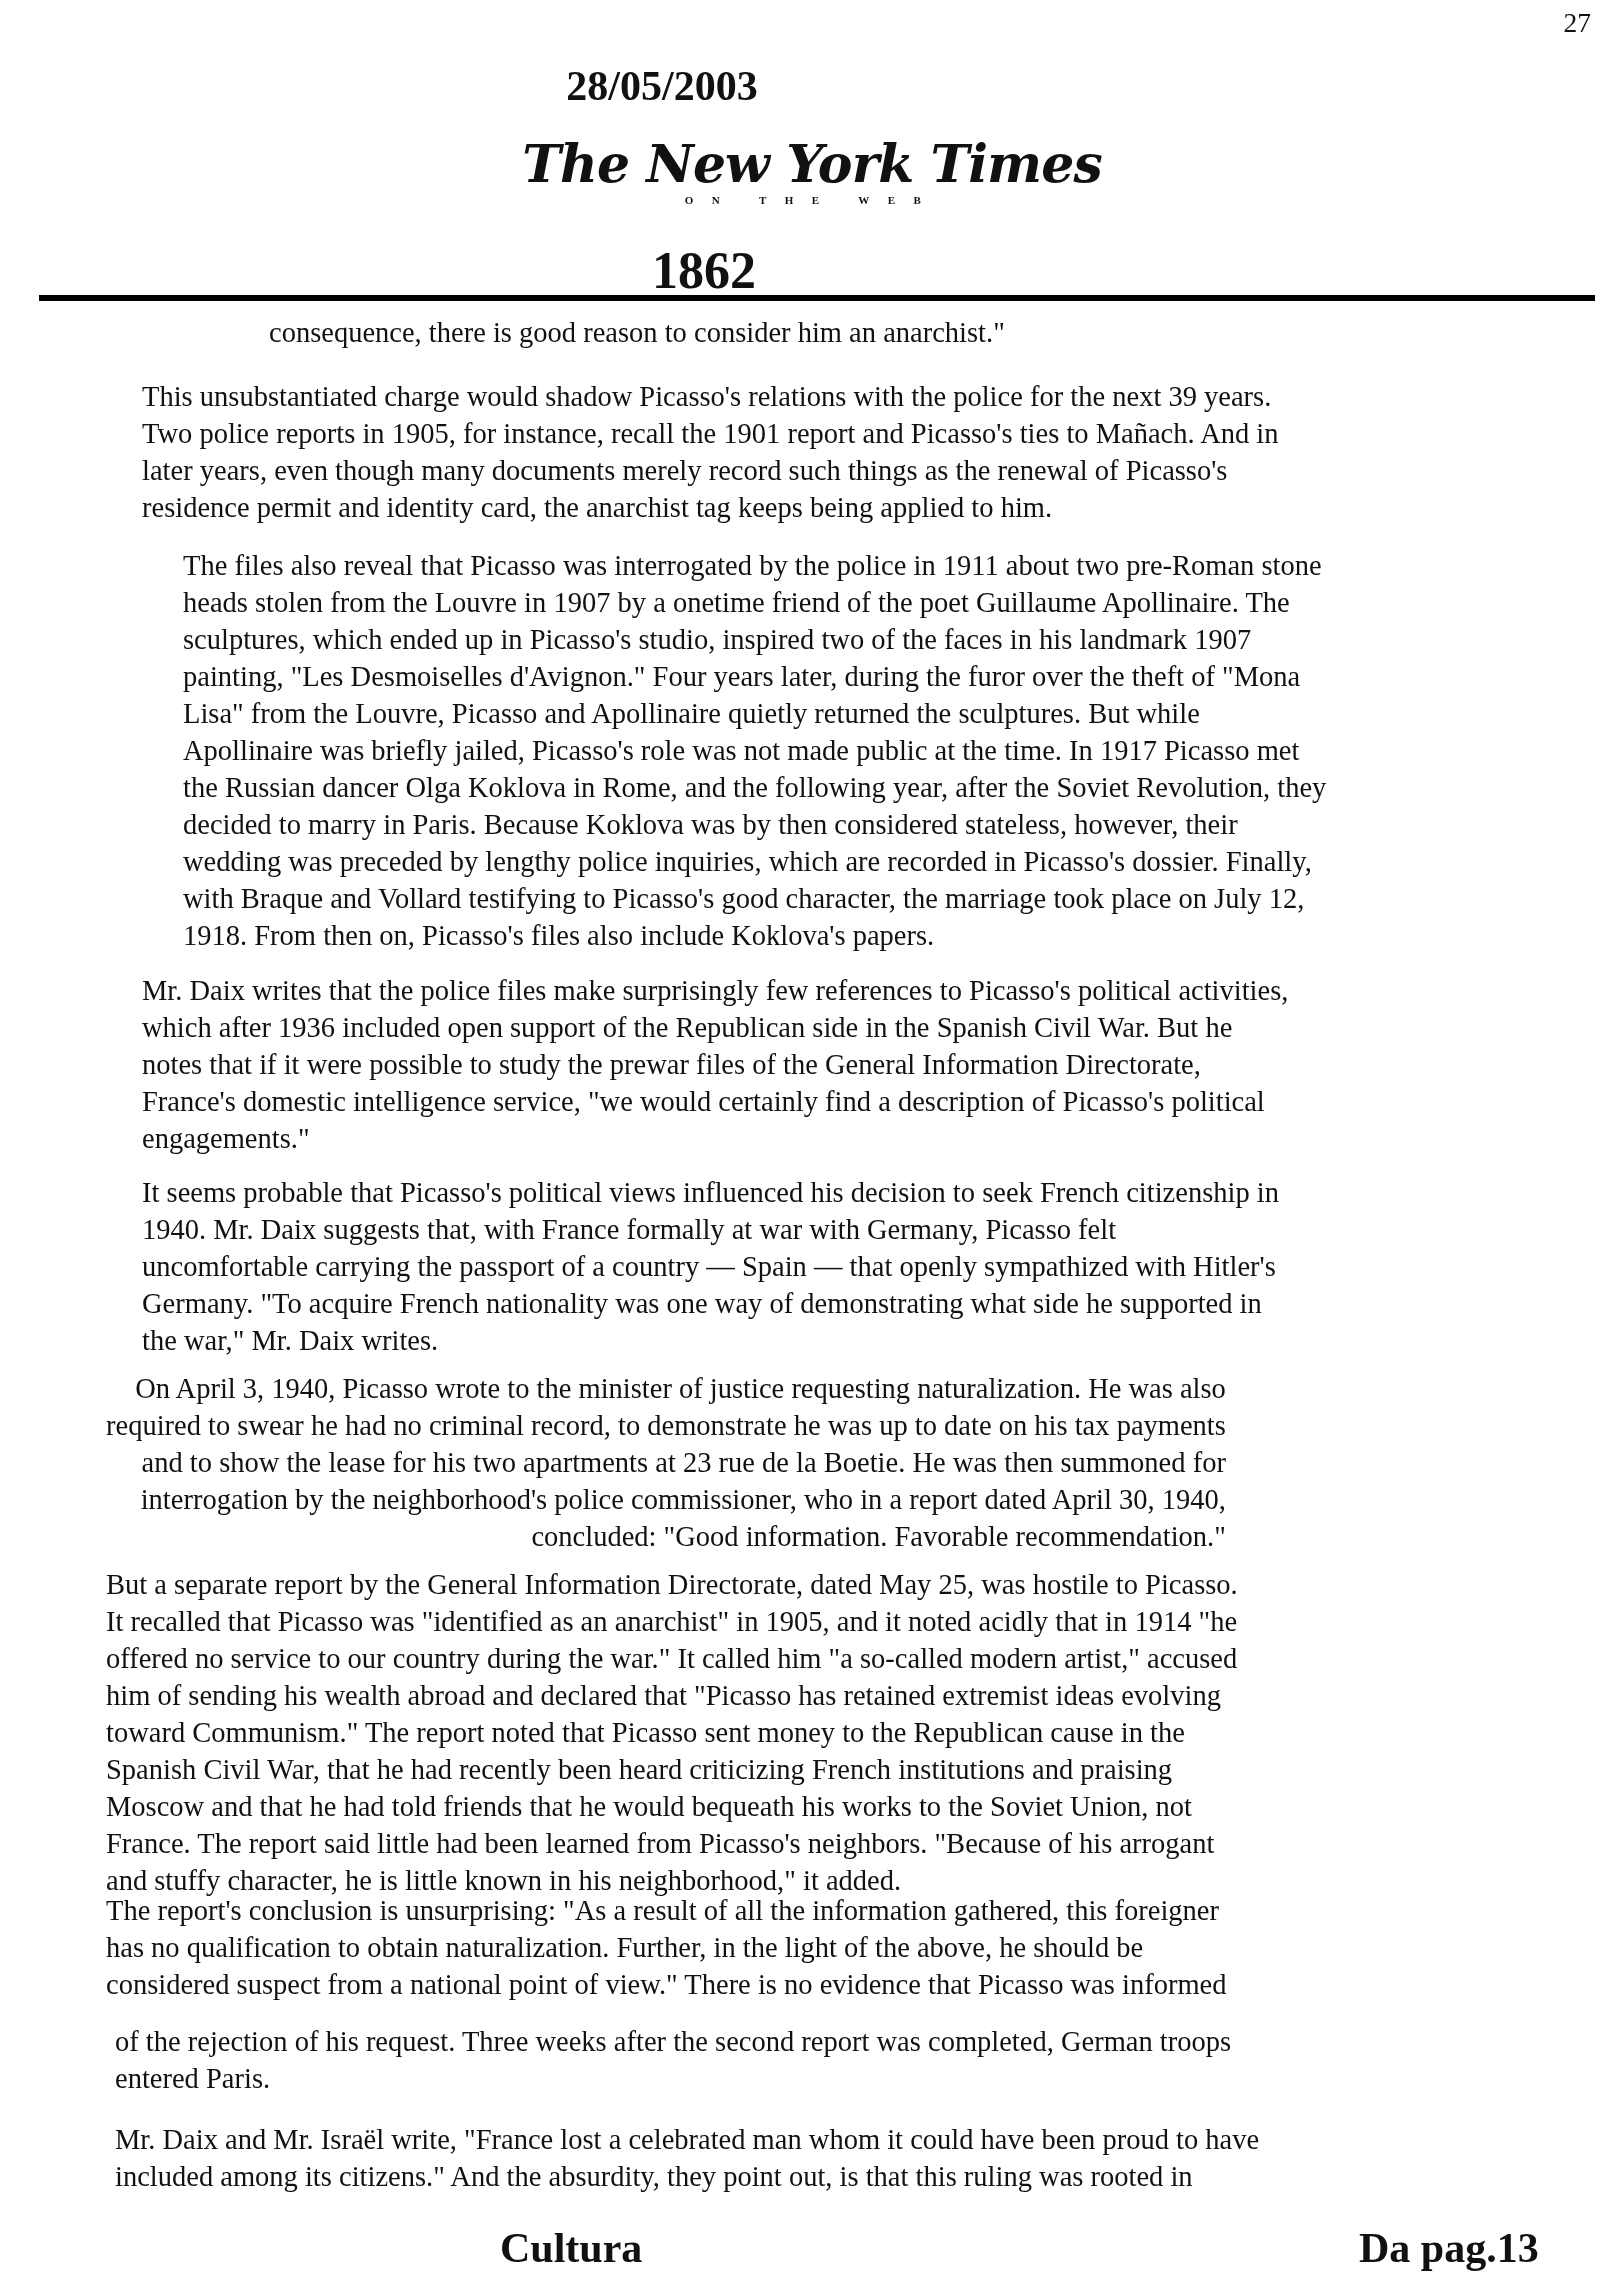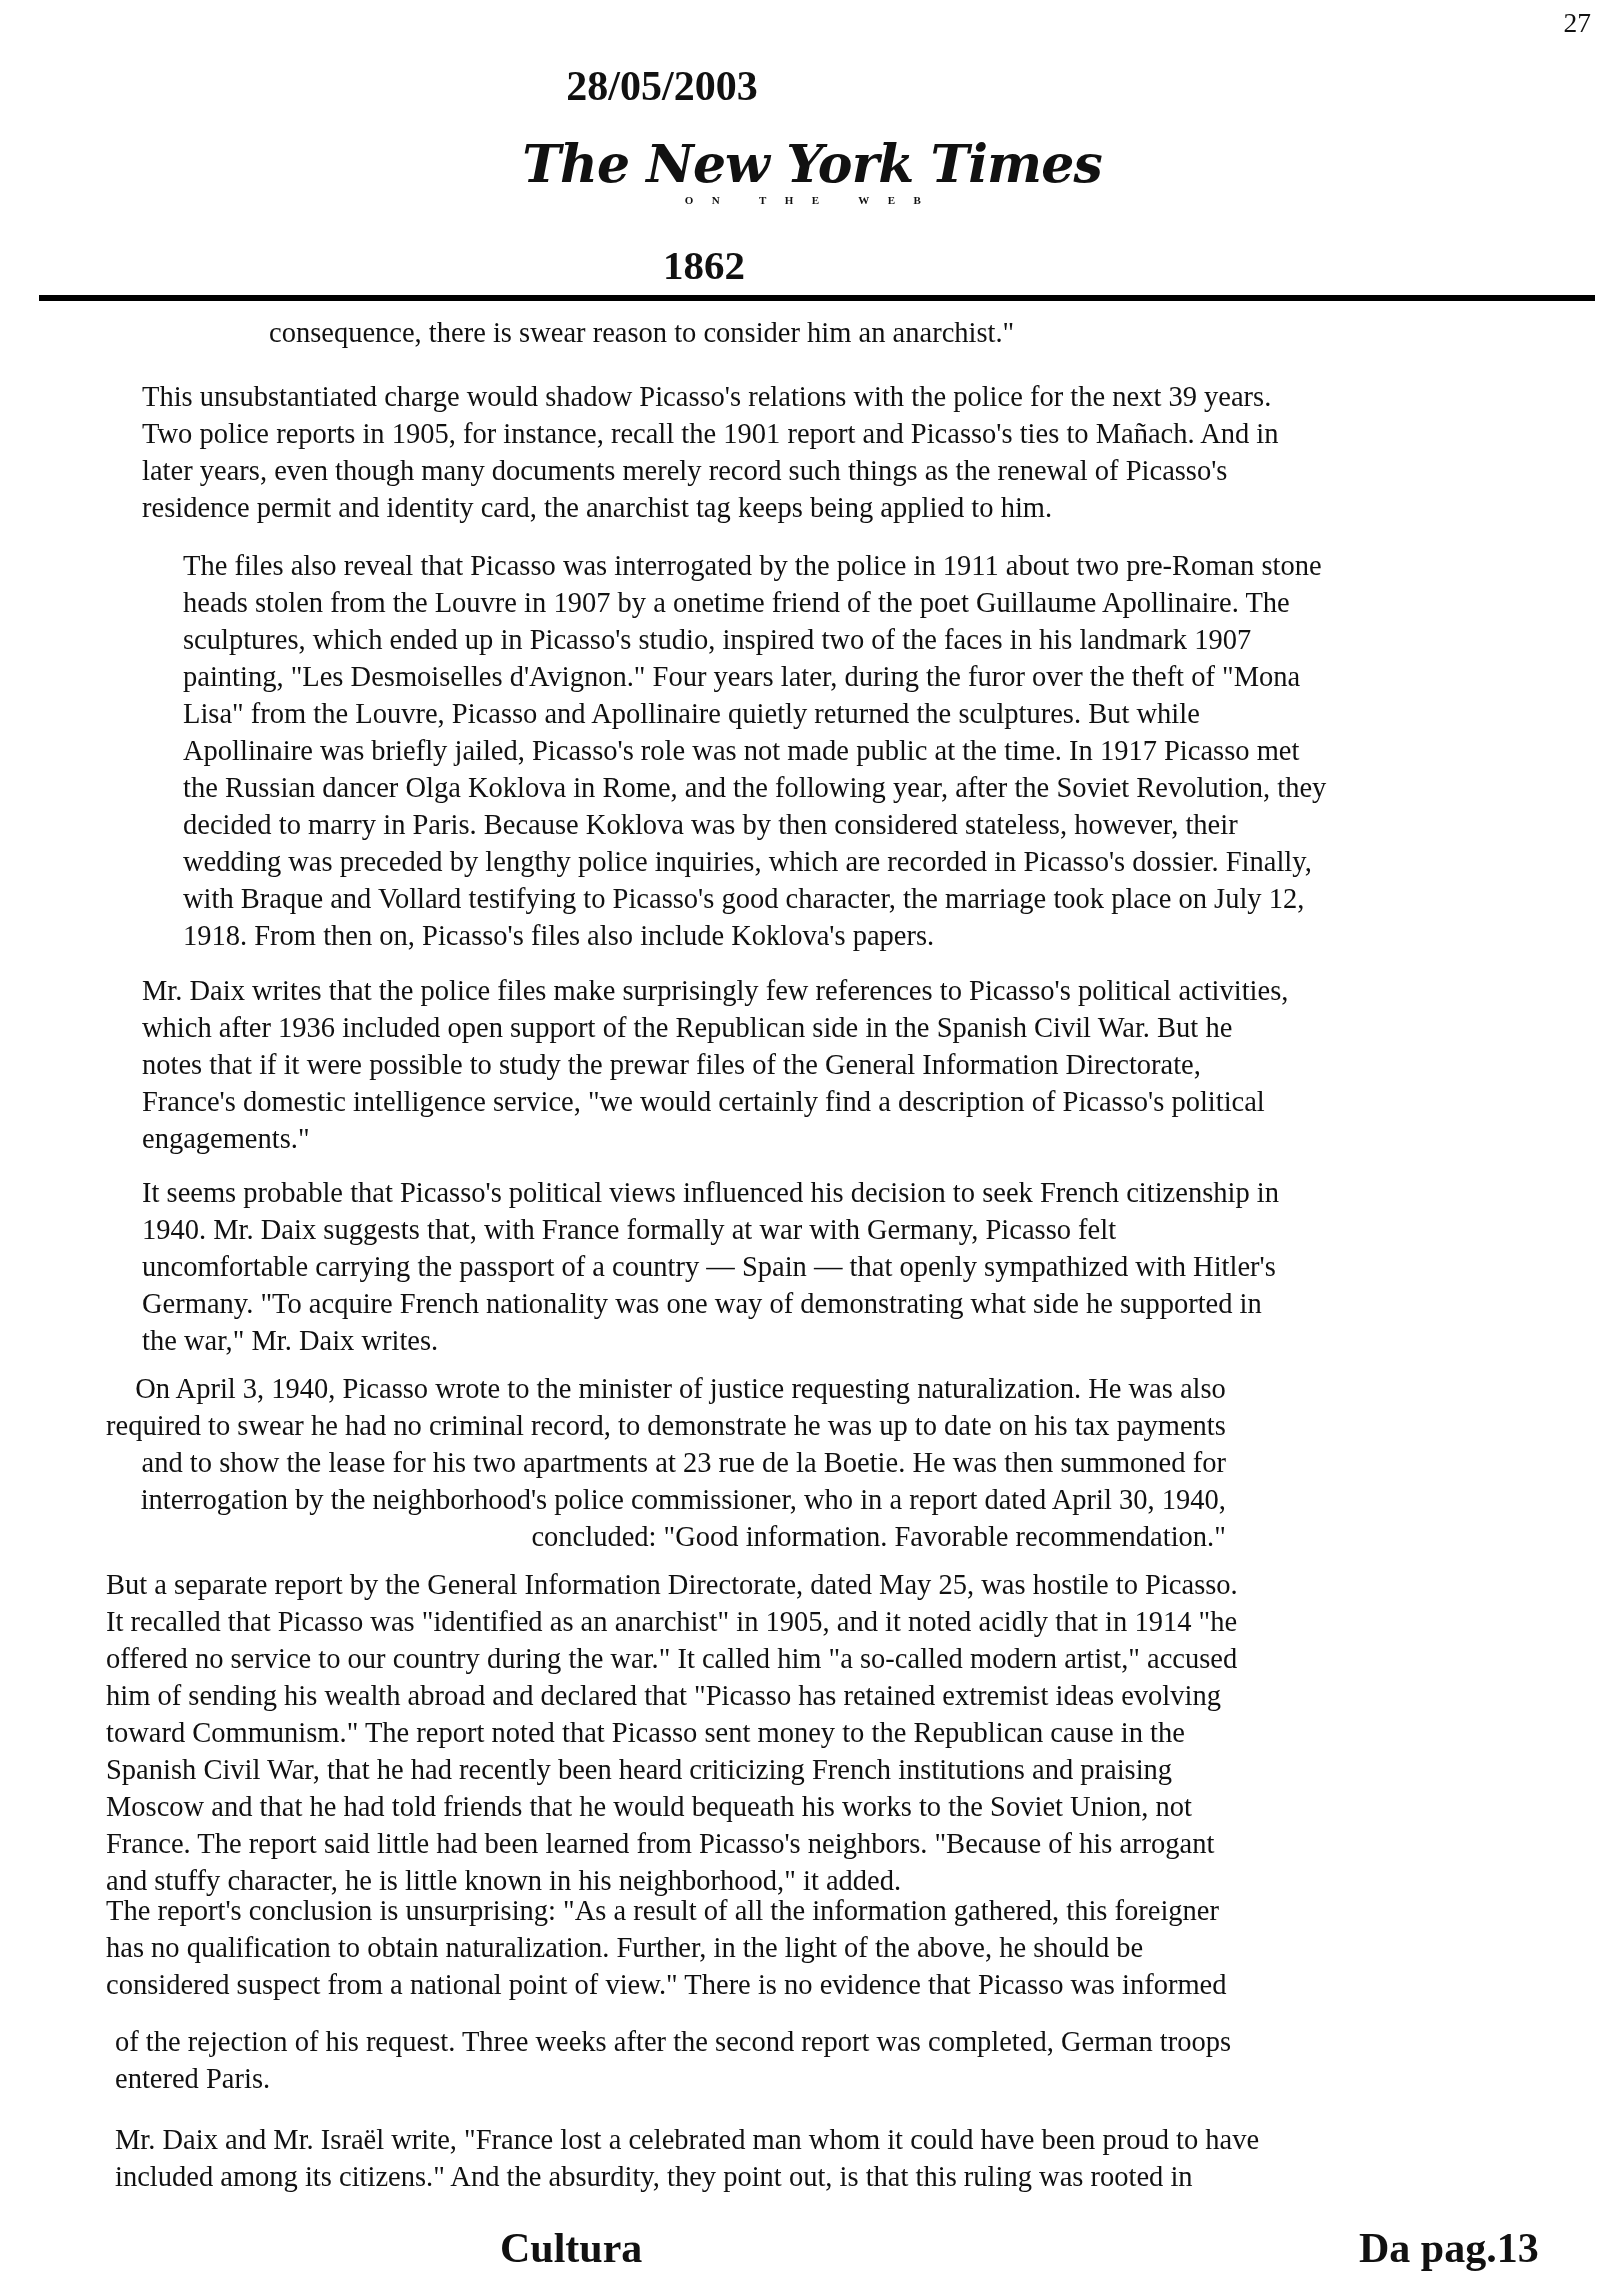--- a/index.html
+++ b/index.html
@@ -4,21 +4,21 @@
 <style>
   html, body { margin: 0; padding: 0; background: #ffffff; }
   body { width: 1624px; height: 2296px; position: relative; overflow: hidden;
          font-family: "Liberation Serif", "DejaVu Serif", serif; color: #111; }
   .abs { position: absolute; }
   .page-number { right: 33px; top: 7.3px; font-size: 27.5px; }
   .date { left: 0; width: 1324px; top: 62px; text-align: center; font-size: 42px; font-weight: bold; }
   .masthead { left: 0; width: 1624px; top: 129px; text-align: center; }
   .masthead-title { font-family: "DejaVu Serif", serif; font-size: 52px; font-weight: bold; letter-spacing: -0.9px; line-height: 70px; font-style: italic; }
   .masthead-sub { font-family: Liberation Serif, serif; font-size: 11px; font-weight: bold; letter-spacing: 18.4px; margin-top: -5.5px; text-align: center; }
-  .year { left: 0; width: 1408px; top: 241px; text-align: center; font-size: 41px; font-weight: bold; }
+  .year { left: 0; width: 1408px; top: 241px; text-align: center; font-size: 52px; font-weight: bold; }
   .rule { left: 39px; width: 1556px; top: 295px; height: 6.4px; background: #000; }
   .body-text { font-size: 28.5px; line-height: 37px; white-space: pre-line; }
   .p { position: absolute; margin: 0; }
   .footer { font-size: 42px; font-weight: bold; top: 2224px; }
   .footer-left { left: 500px; }
   .footer-right { left: 1359px; }
 </style>
 </head>
 <body>
 
@@ -29,21 +29,21 @@
 <div class="abs masthead">
   <div class="masthead-title">The New York Times</div>
   <div class="masthead-sub">ON THE WEB</div>
 </div>
 
 <div class="abs year">1862</div>
 
 <div class="abs rule"></div>
 
 <div>
-  <p class="p body-text" style="left:269px; top:314px;">consequence, there is swear reason to consider him an anarchist."</p>
+  <p class="p body-text" style="left:269px; top:314px;">consequence, there is good reason to consider him an anarchist."</p>
   <p class="p body-text" style="left:142px; top:378px;">This unsubstantiated charge would shadow Picasso's relations with the police for the next 39 years.
 Two police reports in 1905, for instance, recall the 1901 report and Picasso's ties to Mañach. And in
 later years, even though many documents merely record such things as the renewal of Picasso's
 residence permit and identity card, the anarchist tag keeps being applied to him.</p>
   <p class="p body-text" style="left:138px; top:547px;margin-left:45px;">The files also reveal that Picasso was interrogated by the police in 1911 about two pre-Roman stone
 heads stolen from the Louvre in 1907 by a onetime friend of the poet Guillaume Apollinaire. The
 sculptures, which ended up in Picasso's studio, inspired two of the faces in his landmark 1907
 painting, "Les Desmoiselles d'Avignon." Four years later, during the furor over the theft of "Mona
 Lisa" from the Louvre, Picasso and Apollinaire quietly returned the sculptures. But while
 Apollinaire was briefly jailed, Picasso's role was not made public at the time. In 1917 Picasso met

